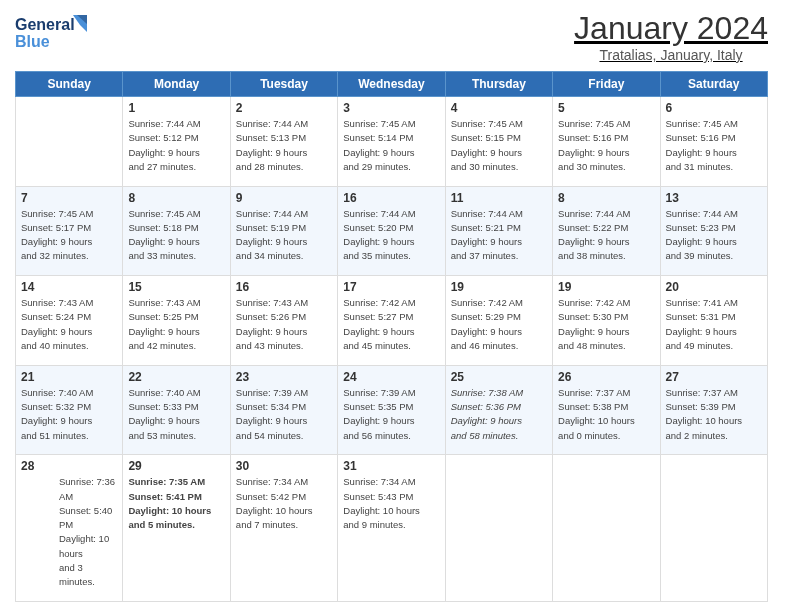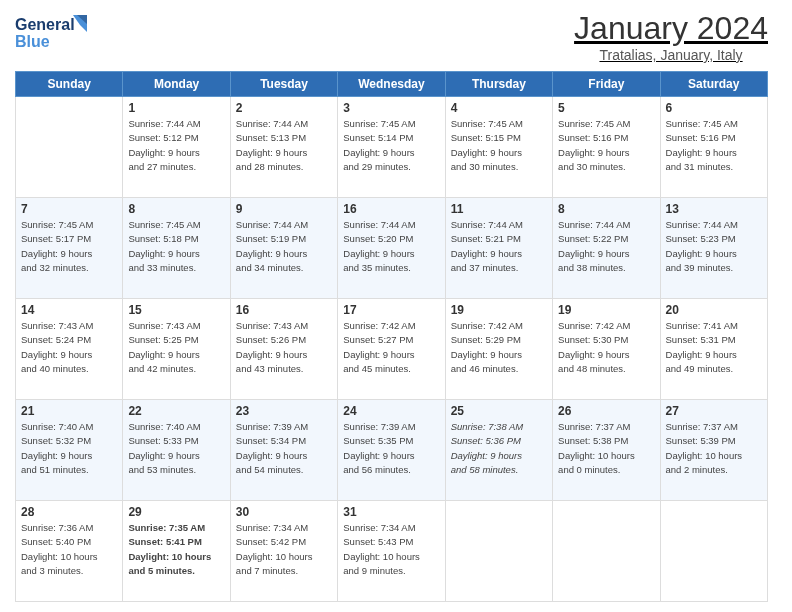--- a/index.html
+++ b/index.html
@@ -308,21 +308,21 @@
             <div class="day-number">27</div>
             <div class="day-info" style="white-space: pre-line;">Sunrise: 7:37 AM
 Sunset: 5:39 PM
 Daylight: 10 hours
 and 2 minutes.</div>
           </td>
         </tr>
         <tr>
           <td>
             <div class="day-number">28</div>
-            <div class="day-info" style="white-space: pre-line;">Sunrise: 7:36 AM
+            <div class="day-info" style="white-space: pre-line; margin-left: 38px;">Sunrise: 7:36 AM
 Sunset: 5:40 PM
 Daylight: 10 hours
 and 3 minutes.</div>
           </td>
           <td>
             <div class="day-number">29</div>
             <div class="day-info" style="white-space: pre-line; font-weight: bold;">Sunrise: 7:35 AM
 Sunset: 5:41 PM
 Daylight: 10 hours
 and 5 minutes.</div>

